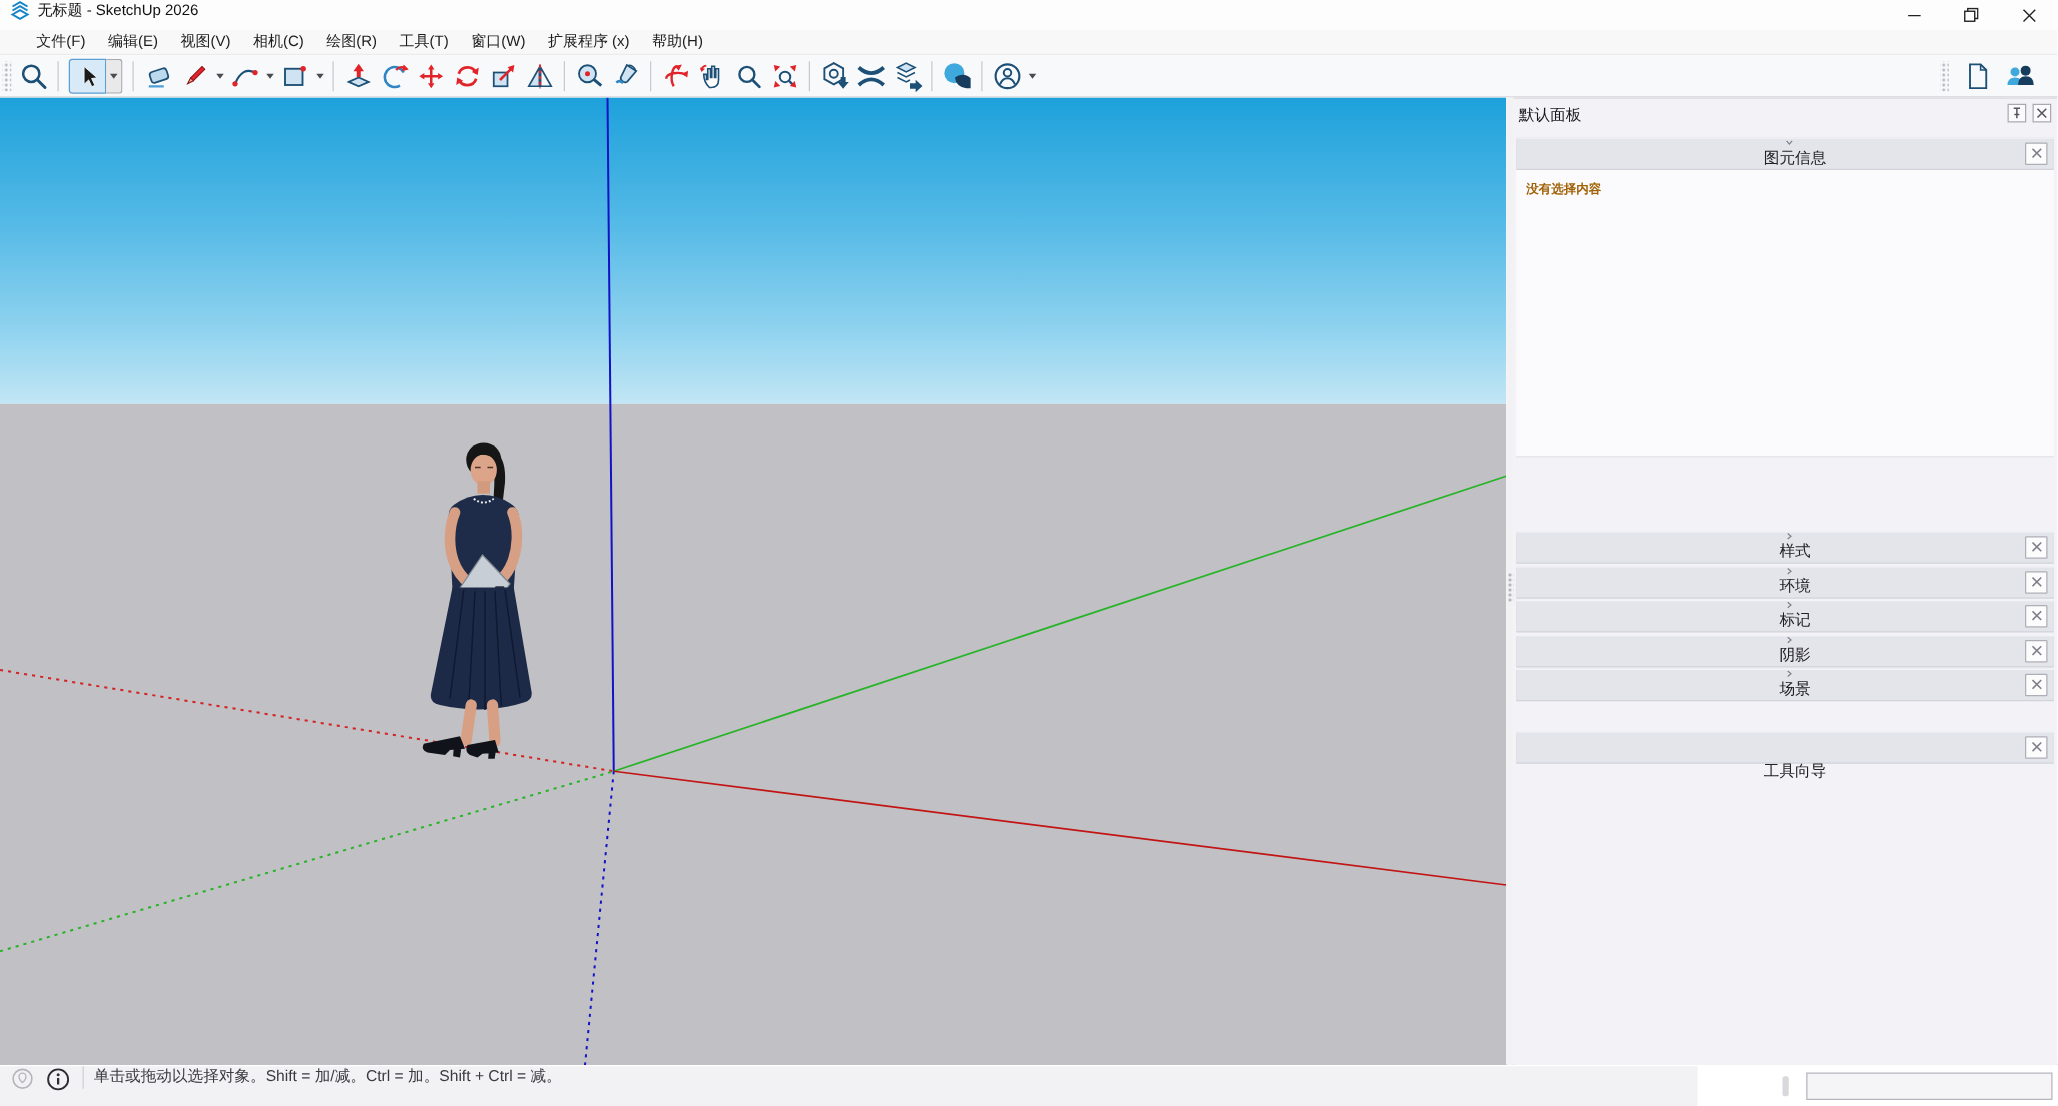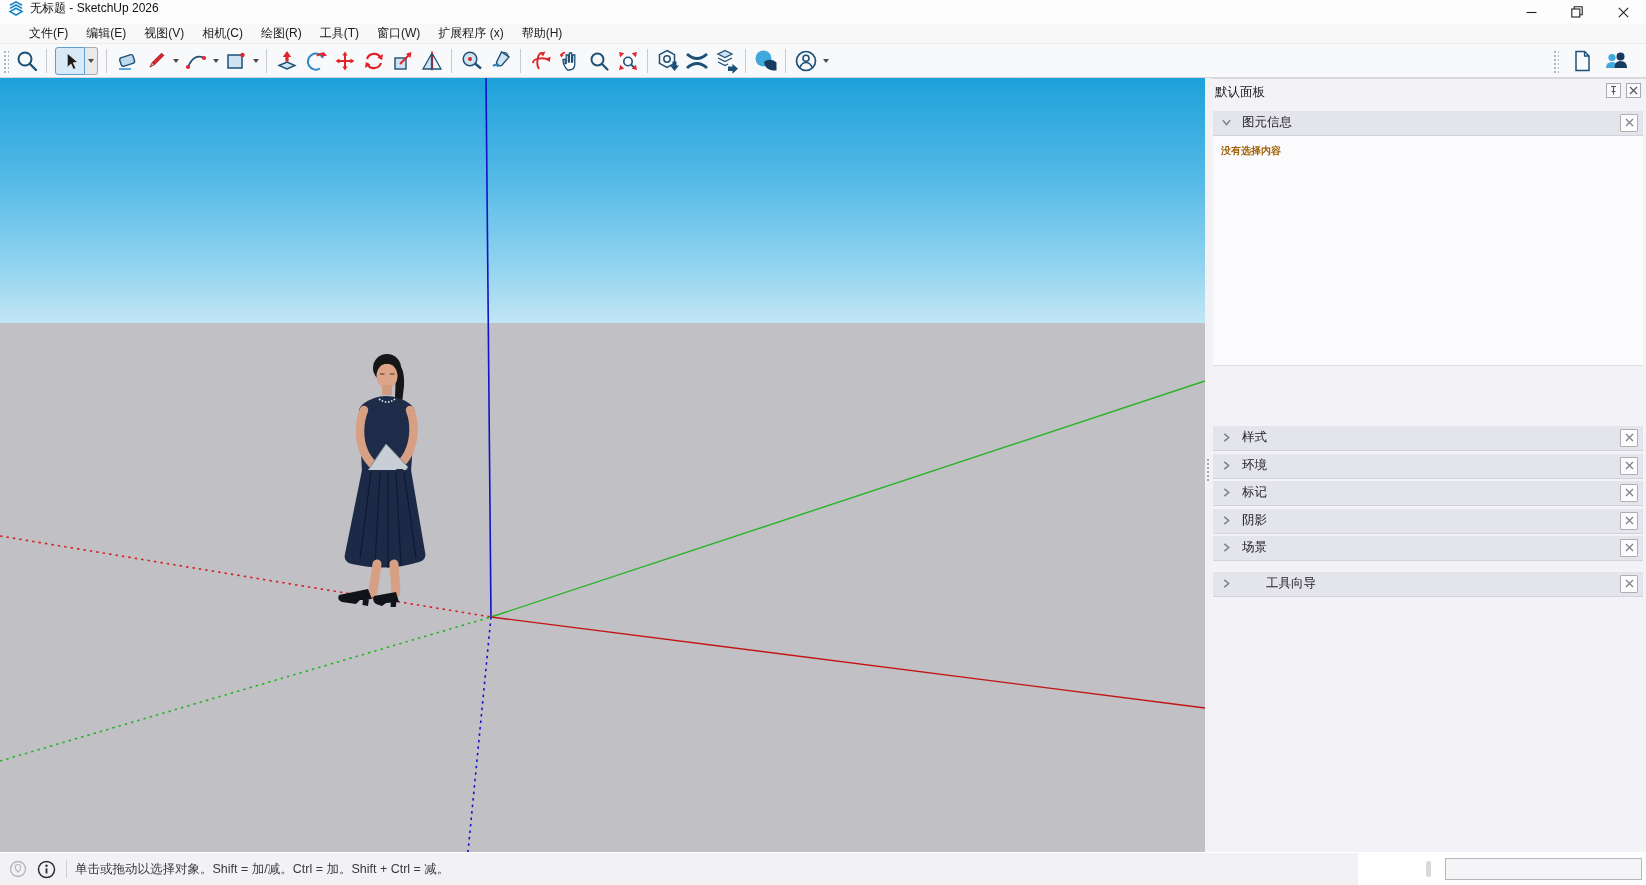--- a/index.html
+++ b/index.html
@@ -39,28 +39,28 @@
   .figure { position:absolute; left:330px; top:274px; }
 
   .splitter { position:absolute; left:1205px; top:0; width:6px; height:774px; background:#f2f2f4; }
   .splitgrip { position:absolute; left:1px; top:380px; width:5px; height:24px; background-image:radial-gradient(circle,#a9a9b4 1px,transparent 1.2px); background-size:4px 4px; }
 
   
   .panel { position:absolute; left:1211px; top:0; width:435px; height:774px; background:#f2f2f7; border-top:1px solid #d9d9df; }
   .panel-title { position:absolute; left:4px; top:5px; font-weight:normal; font-size:12.5px; color:#18181c; }
   .panel-topicons { position:absolute; right:5px; top:4px; display:flex; gap:5px; }
   .sqicon { width:15px; height:15px; background:#fbfbfd; border:1px solid #a9a9b2; display:flex; align-items:center; justify-content:center; }
-  .phead { position:absolute; left:2px; width:430px; height:25px; background:#e4e4eb; box-shadow:inset 0 1px 0 #f2f2f7,0 1px 0 #d2d2da; display:flex; align-items:center; padding-left:7px; }
+  .phead { position:absolute; left:2px; width:430px; height:25px; background:#e4e4eb; box-shadow:inset 0 1px 0 #f2f2f7,0 1px 0 #d2d2da; display:flex; align-items:center; padding-left:7px;flex-direction:column; }
   .phead .plabel { margin-left:9px; font-size:12.5px; color:#202025; }
   .px { position:absolute; right:5px; top:3.5px; width:18px; height:18px; background:#fcfcfd; border:1px solid #aeaeb6; border-radius:1px; display:flex; align-items:center; justify-content:center; }
   .entity-content { position:absolute; left:2px; top:57px; width:430px; height:230px; background:#fbfbfe; border-bottom:1px solid #e0e0e8; }
   .entity-content .msg { position:absolute; left:8px; top:8px; font-weight:bold; font-size:10px; color:#a16207; }
 
   
-  .statusbar { position:absolute; left:0; top:853px; width:1358px; height:32px; background:#f2f2f5; display:flex; align-items:center; }
+  .statusbar { position:absolute; left:0; top:853px; width:1358px; height:32px; background:#f2f2f5; display:flex; }
   .sb-icon { width:20px; height:20px; display:flex; align-items:center; justify-content:center; margin-left:8px; }
   .sb-sep { width:1px; height:18px; background:#cfcfd4; margin:0 8px 0 10px; }
   .sb-text { font-size:12.5px; color:#3a3a3f; }
   .measure-sep { position:absolute; left:1426px; top:8px; width:5px; height:16px; background:#d9d9dd; border-radius:2px; }
   .measure-input { position:absolute; left:1445px; top:5px; width:197px; height:22px; border:1px solid #b6b6bf; background:#f5f5f8; font-family:"Liberation Sans","DejaVu Sans",sans-serif; font-size:12px; padding:0 6px; color:#222; }
 </style>
 </head>
 <body>
 
 <div class="app">
@@ -440,21 +440,21 @@
         <svg width="13" height="13" viewBox="0 0 18 18">
             <polyline points="6,4 12,9 6,14" fill="none" stroke="#7d7d88" stroke-width="2"></polyline>
           </svg>
         <span class="plabel">场景</span>
         <div class="px">
             <svg width="9" height="9" viewBox="0 0 9 9">
               <path d="M1,1 L8,8 M8,1 L1,8" stroke="#80808a" stroke-width="1.3"></path>
             </svg>
           </div>
       </div>
-      <div class="phead" style="top:492px;gap:24px;">
+      <div class="phead" style="top:506px;gap:24px;">
         <svg width="13" height="13" viewBox="0 0 18 18">
             <polyline points="6,4 12,9 6,14" fill="none" stroke="#7d7d88" stroke-width="2"></polyline>
           </svg>
         <span class="plabel">工具向导</span>
         <div class="px">
             <svg width="9" height="9" viewBox="0 0 9 9">
               <path d="M1,1 L8,8 M8,1 L1,8" stroke="#80808a" stroke-width="1.3"></path>
             </svg>
           </div>
       </div>

